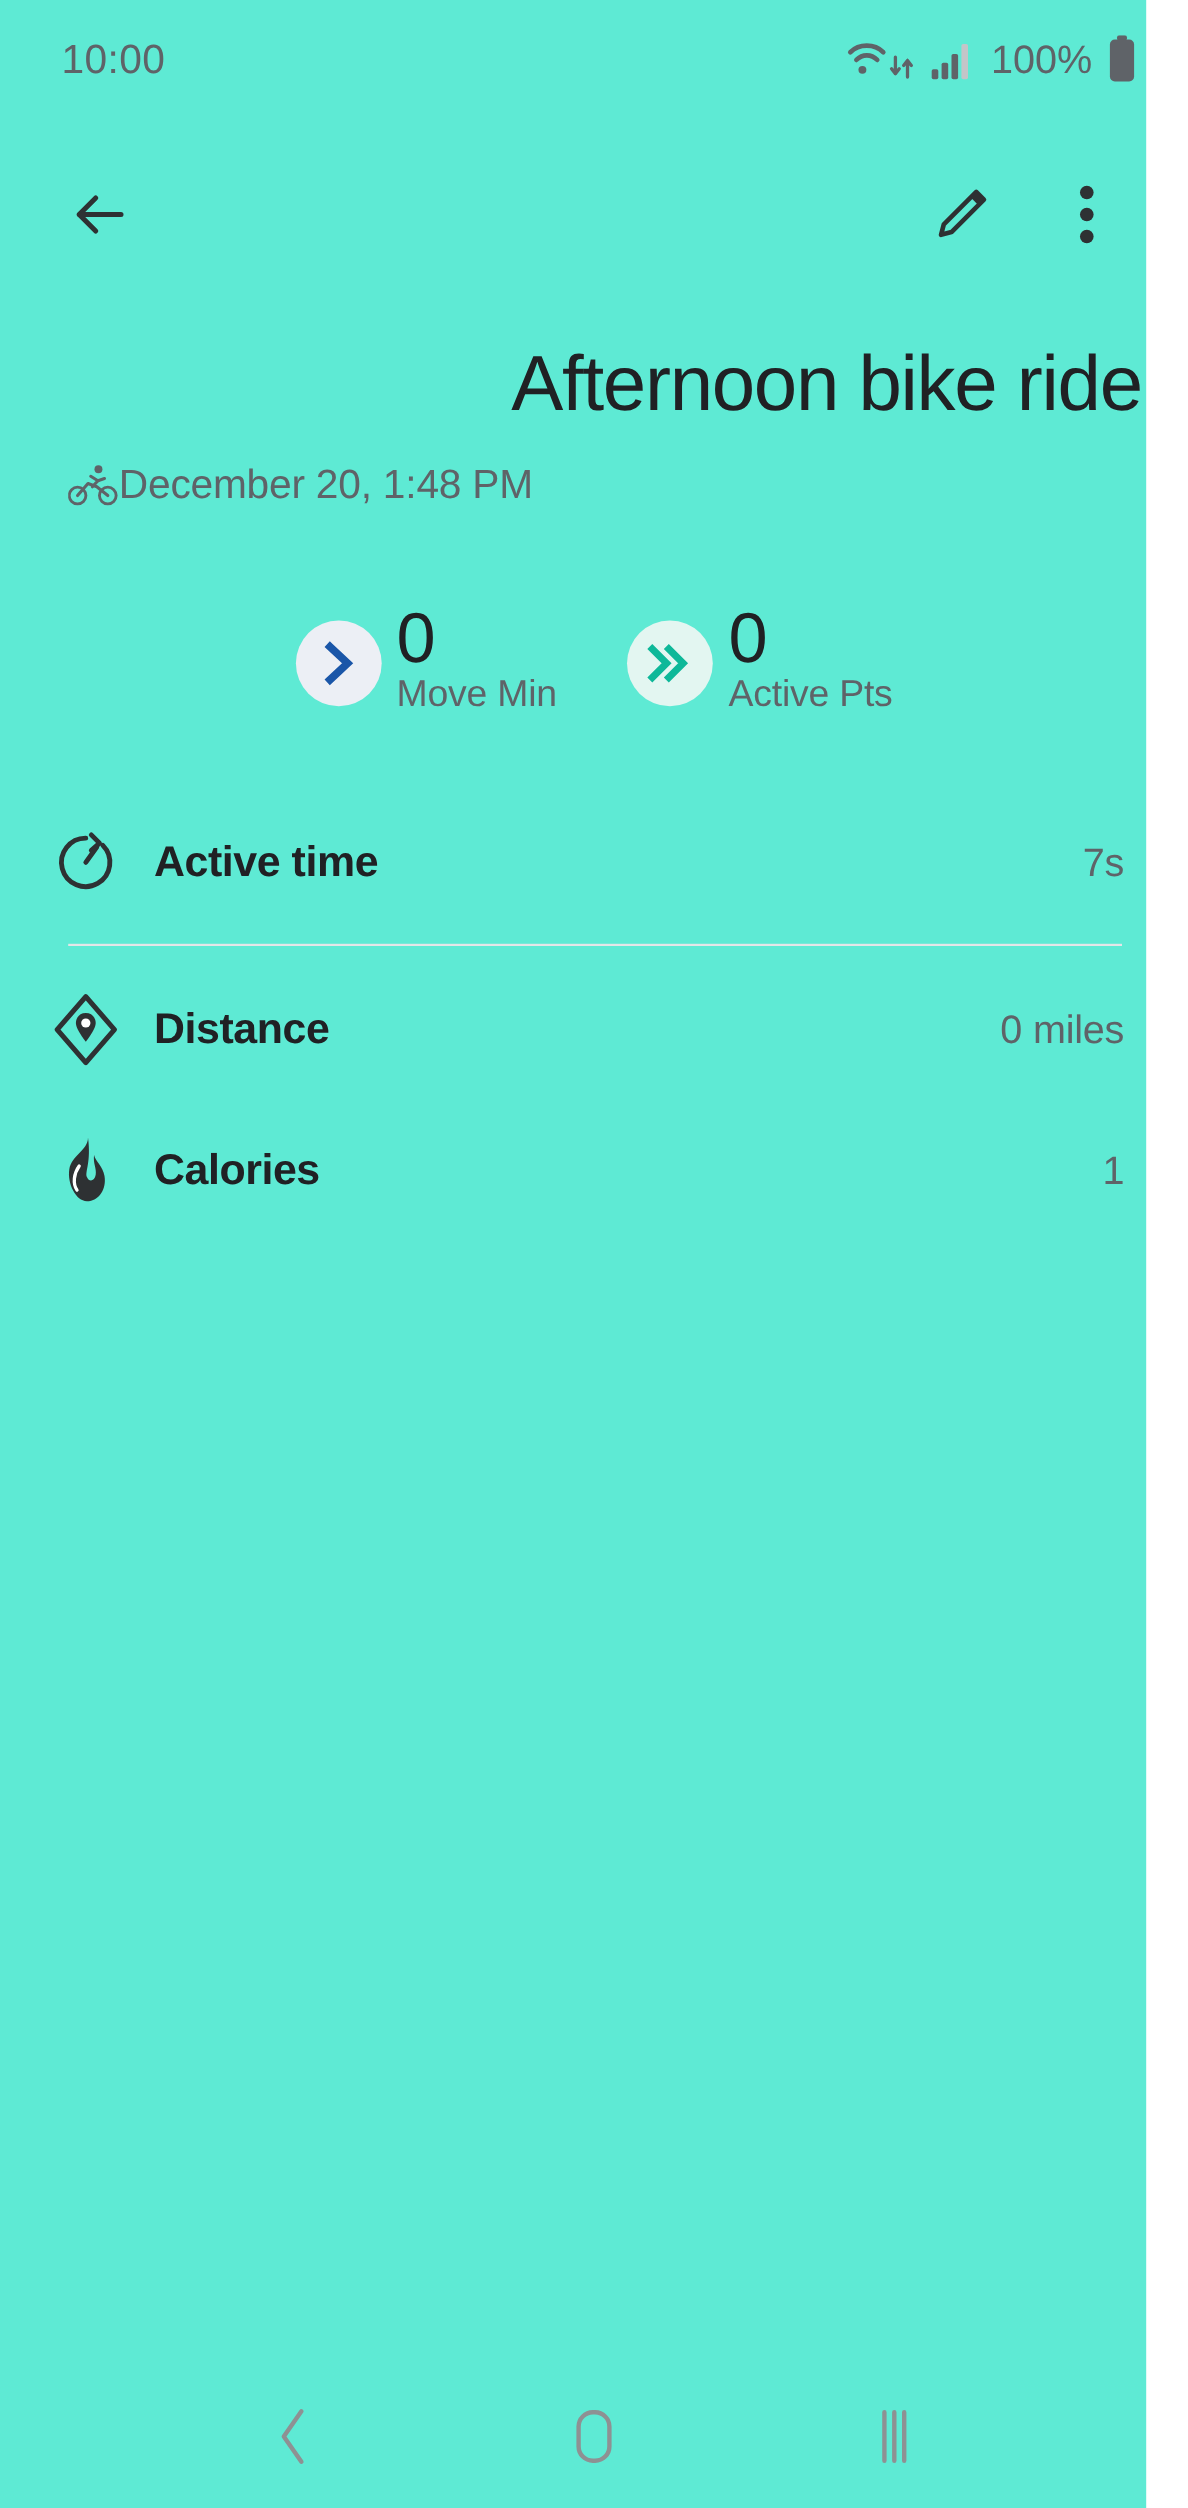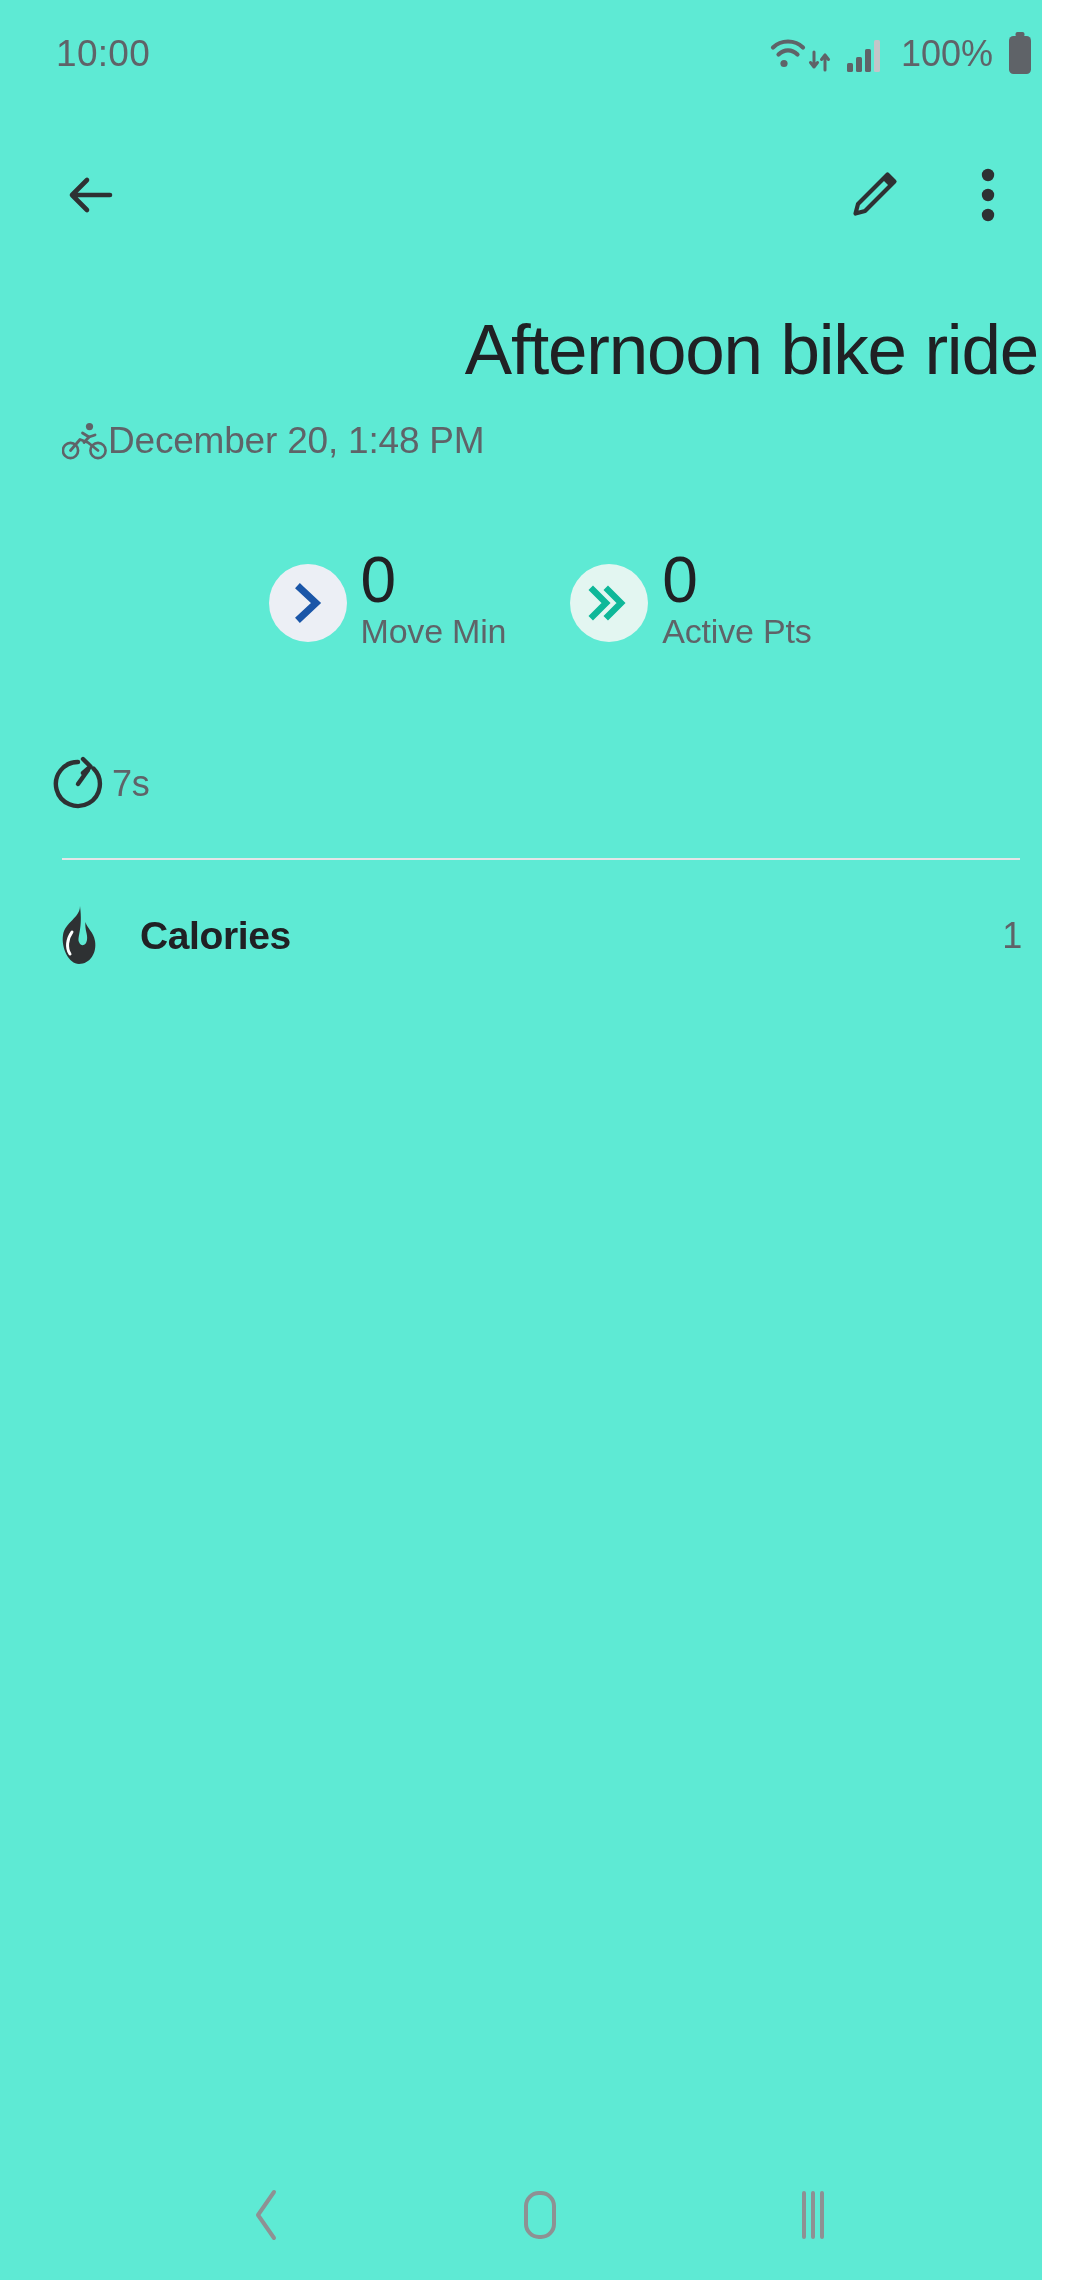--- a/index.html
+++ b/index.html
@@ -331,25 +331,37 @@
   <div class="metrics">
 
     <div class="metric-row">
       <div class="metric-icon">
         <svg class="icon-svg" width="58" height="58" viewBox="0 0 58 58">
           <path d="M29 7 A22 22 0 1 0 44.5 13.5" stroke="#2e3133" stroke-width="4.4" fill="none" stroke-linecap="round"></path>
           <path d="M34 4 L41.5 11.5 L34 18" stroke="#2e3133" stroke-width="4.4" fill="none" stroke-linecap="round" stroke-linejoin="round"></path>
           <path d="M29 29 L39 15" stroke="#2e3133" stroke-width="4.4" fill="none" stroke-linecap="round"></path>
         </svg>
       </div>
+      <div class="metric-label">Active time</div>
       <div class="metric-value">7s</div>
     </div>
 
     <div class="divider"></div>
 
+    <div class="metric-row">
+      <div class="metric-icon">
+        <svg class="icon-svg" width="58" height="66" viewBox="0 0 58 66">
+          <path d="M29 3 L55 33 L29 63 L3 33 Z" stroke="#2e3133" stroke-width="4.6" fill="none" stroke-linejoin="round"></path>
+          <path d="M29 18 C34.5 18, 38 22, 38 27 C38 33, 29 44, 29 44 C29 44, 20 33, 20 27 C20 22, 23.5 18, 29 18 Z" fill="#2e3133"></path>
+          <circle cx="29" cy="27" r="4.2" fill="#ffffff"></circle>
+        </svg>
+      </div>
+      <div class="metric-label">Distance</div>
+      <div class="metric-value">0 miles</div>
+    </div>
 
     <div class="metric-row">
       <div class="metric-icon">
         <svg class="icon-svg" width="52" height="64" viewBox="0 0 52 64">
           <path d="M28 2 C28 14, 13 18, 11 31 C9 44, 17 60, 27 60 C38 60, 45 49, 43 37 C41.5 28, 35 24, 33.5 18 C32.5 26, 36 30, 35 36 C34 42, 29 43, 27 38 C25 33, 31 25, 28 2 Z" fill="#2e3133"></path>
           <path d="M20 28 C15 35, 14 44, 18 50" stroke="#ffffff" stroke-width="3" fill="none" stroke-linecap="round"></path>
         </svg>
       </div>
       <div class="metric-label">Calories</div>
       <div class="metric-value">1</div>

